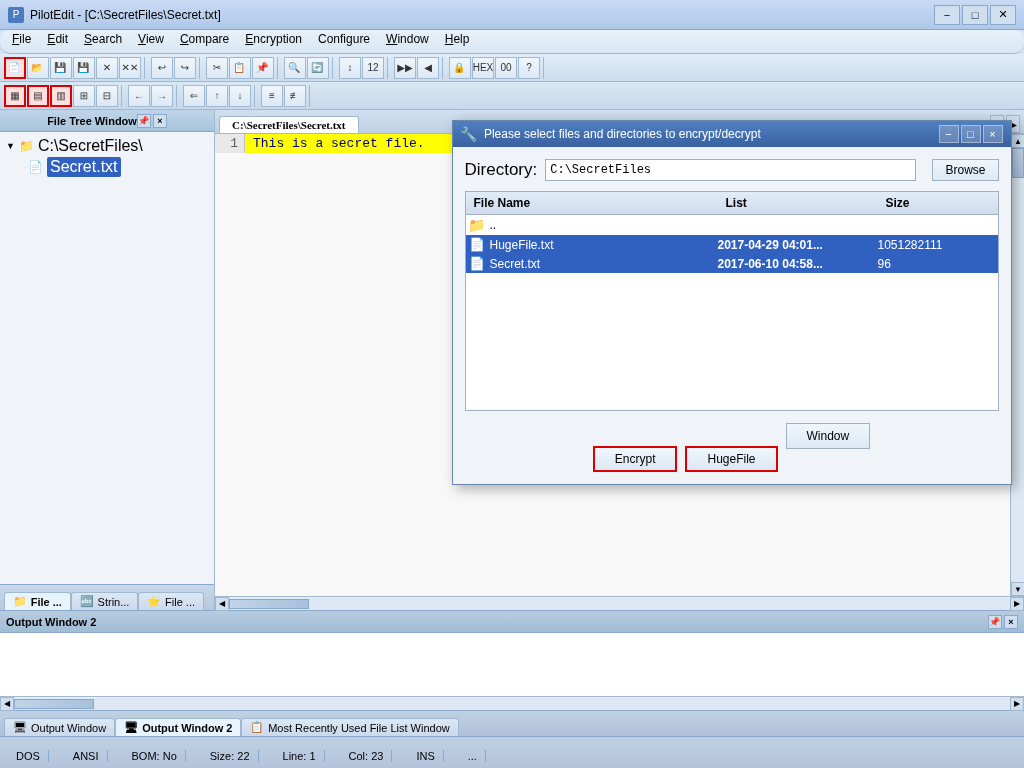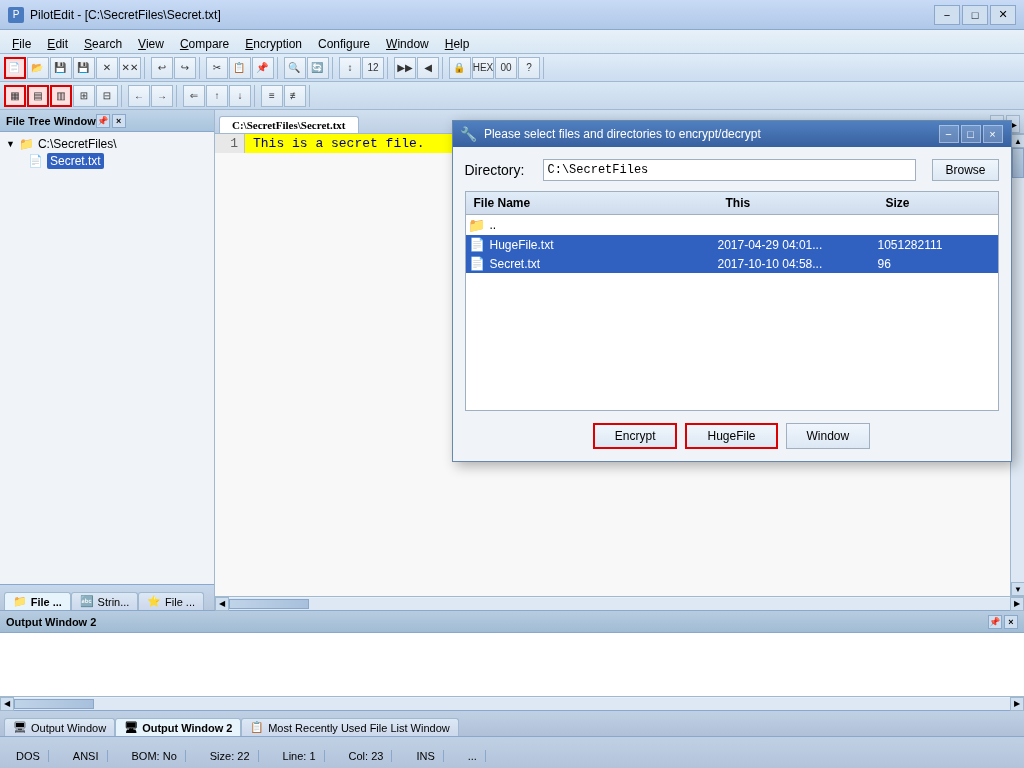--- a/index.html
+++ b/index.html
@@ -6,41 +6,41 @@
     body { font-family: 'Segoe UI', Tahoma, Geneva, Verdana, sans-serif; font-size: 12px; background: #d6e4f7; overflow: hidden; width: 1024px; height: 768px; }
 
     
     .title-bar { background: linear-gradient(to bottom, #c8daf5, #b0c8e8); height: 30px; display: flex; align-items: center; justify-content: space-between; padding: 0 8px; border-bottom: 1px solid #8aa8cc; }
     .title-bar-left { display: flex; align-items: center; gap: 6px; font-size: 12px; font-weight: normal; color: #000; }
     .title-bar-icon { width: 16px; height: 16px; background: #4a7abf; display: inline-block; border-radius: 2px; }
     .title-bar-controls { display: flex; gap: 2px; }
     .title-btn { width: 26px; height: 20px; background: #d0dff0; border: 1px solid #8aa8cc; display: flex; align-items: center; justify-content: center; cursor: pointer; font-size: 11px; }
 
     
-    .menu-bar { background: linear-gradient(to bottom, #e8f0f8, #d8e8f4); height: 24px; display: flex; align-items: flex-end; padding: 0 4px; border-bottom: 1px solid #a0b8d0; }
+    .menu-bar { background: linear-gradient(to bottom, #e8f0f8, #d8e8f4); height: 24px; display: flex; align-items: flex-start; padding: 0 4px; border-bottom: 1px solid #a0b8d0; border-radius: 10px; }
     .menu-item { padding: 2px 8px; cursor: pointer; font-size: 12px; color: #000; }
 
     
     .toolbar { background: linear-gradient(to bottom, #e0ecf8, #ccddf0); height: 28px; display: flex; align-items: center; padding: 2px 4px; border-bottom: 1px solid #a0b8d0; gap: 1px; }
     .toolbar-btn { width: 22px; height: 22px; background: linear-gradient(to bottom, #f0f6fc, #dce8f4); border: 1px solid #a0b8d0; display: flex; align-items: center; justify-content: center; cursor: pointer; font-size: 10px; color: #333; }
     .toolbar-btn.active-red { border: 2px solid #dd0000; background: #ffe0e0; }
     .toolbar-sep { width: 4px; height: 22px; border-left: 1px solid #a0b8d0; margin: 0 2px; }
     .toolbar2 { background: linear-gradient(to bottom, #d8e8f4, #c8d8ec); height: 28px; display: flex; align-items: center; padding: 2px 4px; border-bottom: 1px solid #a0b8d0; gap: 1px; }
 
     
     .main-area { display: flex; height: calc(768px - 30px - 24px - 28px - 28px - 26px - 30px - 26px - 24px); }
 
     
     .file-tree { width: 215px; background: #f0f4f8; border-right: 1px solid #a0b8d0; display: flex; flex-direction: column; }
-    .panel-header { background: linear-gradient(to bottom, #c0d4e8, #a8c4dc); height: 22px; display: flex; align-items: center; justify-content: flex-start; padding: 0 6px; font-size: 11px; font-weight: bold; border-bottom: 1px solid #8aa8cc; }
+    .panel-header { background: linear-gradient(to bottom, #c0d4e8, #a8c4dc); height: 22px; display: flex; align-items: center; justify-content: center; padding: 0 6px; font-size: 11px; font-weight: bold; border-bottom: 1px solid #8aa8cc; }
     .panel-header-controls { display: flex; gap: 2px; }
     .panel-ctrl-btn { width: 14px; height: 14px; background: #d0dff0; border: 1px solid #8aa8cc; display: flex; align-items: center; justify-content: center; font-size: 9px; cursor: pointer; }
     .tree-content { flex: 1; padding: 4px; overflow: auto; }
     .tree-item { display: flex; align-items: center; gap: 4px; padding: 1px 2px; cursor: pointer; }
-    .tree-label { font-size: 12px; text-align: right; }
+    .tree-label { font-size: 16px; text-align: right; }
     .tree-selected { background: #3060c0; color: white; border-radius: 2px; padding: 1px 3px; }
 
     
     .editor-area { flex: 1; display: flex; flex-direction: column; background: #f8f8f8; position: relative; }
     .tab-bar { background: linear-gradient(to bottom, #d0e0f0, #c0d0e4); height: 24px; display: flex; align-items: flex-end; padding: 0 4px; border-bottom: 1px solid #a0b8d0; font-family: Liberation Serif, serif; }
     .editor-tab { background: linear-gradient(to bottom, #e8f4fc, #d8e8f4); border: 1px solid #a0b8d0; border-bottom: none; padding: 2px 12px; font-size: 11px; cursor: pointer; border-radius: 3px 3px 0 0; }
     .editor-tab.active { background: #ffffff; font-weight: bold; }
     .tab-nav { display: flex; gap: 2px; margin-left: auto; align-items: center; }
     .tab-nav-btn { width: 14px; height: 18px; background: #d0dff0; border: 1px solid #a0b8cc; display: flex; align-items: center; justify-content: center; font-size: 10px; cursor: pointer; }
 
@@ -80,38 +80,38 @@
     
     .dialog-overlay { position: absolute; top: 0; left: 0; width: 100%; height: 100%; z-index: 100; }
     .dialog { position: absolute; background: #f0f4f8; border: 1px solid #6888aa; box-shadow: 4px 4px 12px rgba(0,0,0,0.3); width: 560px; left: 50%; top: 10px; transform: translateX(-30%); }
     .dialog-title { background: linear-gradient(to bottom, #5080c0, #3860a0); color: white; height: 26px; display: flex; align-items: center; justify-content: space-between; padding: 0 8px; font-size: 12px; }
     .dialog-title-left { display: flex; align-items: center; gap: 6px; }
     .dialog-title-icon { font-size: 14px; }
     .dialog-controls { display: flex; gap: 2px; }
     .dialog-ctrl-btn { width: 20px; height: 18px; background: rgba(255,255,255,0.2); border: 1px solid rgba(255,255,255,0.4); color: white; display: flex; align-items: center; justify-content: center; font-size: 11px; cursor: pointer; }
     .dialog-body { padding: 12px; }
     .dialog-dir-row { display: flex; align-items: center; gap: 8px; margin-bottom: 10px; }
-    .dialog-dir-label { font-size: 14px; min-width: 70px; }
+    .dialog-dir-label { font-size: 17px; min-width: 70px; }
     .dialog-dir-input { flex: 1; height: 22px; border: 1px solid #a0b0c0; background: white; padding: 0 4px; font-size: 12px; font-family: 'Courier New', monospace; }
     .dialog-browse-btn { height: 22px; padding: 0 12px; background: linear-gradient(to bottom, #f0f6fc, #dce8f4); border: 1px solid #a0b0c0; font-size: 12px; cursor: pointer; margin-left: 8px; }
     .dialog-file-list { border: 1px solid #a0b0c0; background: white; height: 220px; overflow: auto; }
     .file-list-header { display: flex; background: linear-gradient(to bottom, #e0ecf8, #d0dcec); border-bottom: 1px solid #a0b0c0; padding: 2px 0; }
     .file-list-col { padding: 2px 8px; font-size: 12px; font-weight: bold; cursor: pointer; }
     .file-list-col-name { flex: 1; }
     .file-list-col-date { width: 160px; }
     .file-list-col-size { width: 120px; }
     .file-row { display: flex; align-items: center; padding: 2px 0; cursor: pointer; }
     .file-row.selected { background: #3060c0; color: white; }
     .file-row-icon { width: 24px; display: flex; align-items: center; justify-content: center; font-size: 14px; flex-shrink: 0; }
     .file-row-name { flex: 1; font-size: 12px; padding-right: 8px; }
-    .file-row-date { width: 160px; font-size: 12px; }
+    .file-row-date { width: 160px; font-size: 12px; font-weight: bold; }
     .file-row-size { width: 120px; font-size: 12px; }
     .dialog-buttons { display: flex; justify-content: center; gap: 8px; margin-top: 12px; }
     .dialog-btn { height: 26px; padding: 0 20px; background: linear-gradient(to bottom, #f0f6fc, #dce8f4); border: 1px solid #a0b0c0; font-size: 12px; cursor: pointer; min-width: 80px; }
-    .dialog-btn.highlighted { border: 2px solid #dd0000; }
+    .dialog-btn.highlighted { border: 2px solid #dd0000; margin-top: 23px; }
 
     
     .folder-icon { color: #e8a000; }
     .file-icon { color: #4a7abf; }
   </style>
 </head>
 <body>
 
 <div class="title-bar">
   <div class="title-bar-left">
@@ -264,21 +264,21 @@
         </div>
         <div class="dialog-body">
           <div class="dialog-dir-row">
             <label class="dialog-dir-label">Directory:</label>
             <input class="dialog-dir-input" type="text" value="C:\SecretFiles" style="">
             <button class="dialog-browse-btn">Browse</button>
           </div>
           <div class="dialog-file-list">
             <div class="file-list-header">
               <div class="file-list-col file-list-col-name">File Name</div>
-              <div class="file-list-col file-list-col-date">This</div>
+              <div class="file-list-col file-list-col-date">List</div>
               <div class="file-list-col file-list-col-size">Size</div>
             </div>
 
             <div class="file-row">
               <div class="file-row-icon">
                 <span style="color:#c8a000;font-size:14px;">📁</span>
               </div>
               <div class="file-row-name">..</div>
               <div class="file-row-date"></div>
               <div class="file-row-size"></div>
@@ -291,21 +291,21 @@
               <div class="file-row-name">HugeFile.txt</div>
               <div class="file-row-date">2017-04-29 04:01...</div>
               <div class="file-row-size">1051282111</div>
             </div>
 
             <div class="file-row selected">
               <div class="file-row-icon">
                 <span style="font-size:13px;">📄</span>
               </div>
               <div class="file-row-name">Secret.txt</div>
-              <div class="file-row-date">2017-10-10 04:58...</div>
+              <div class="file-row-date">2017-06-10 04:58...</div>
               <div class="file-row-size">96</div>
             </div>
           </div>
           <div class="dialog-buttons">
             <button class="dialog-btn highlighted">Encrypt</button>
             <button class="dialog-btn highlighted">HugeFile</button>
             <button class="dialog-btn">Window</button>
           </div>
         </div>
       </div>

